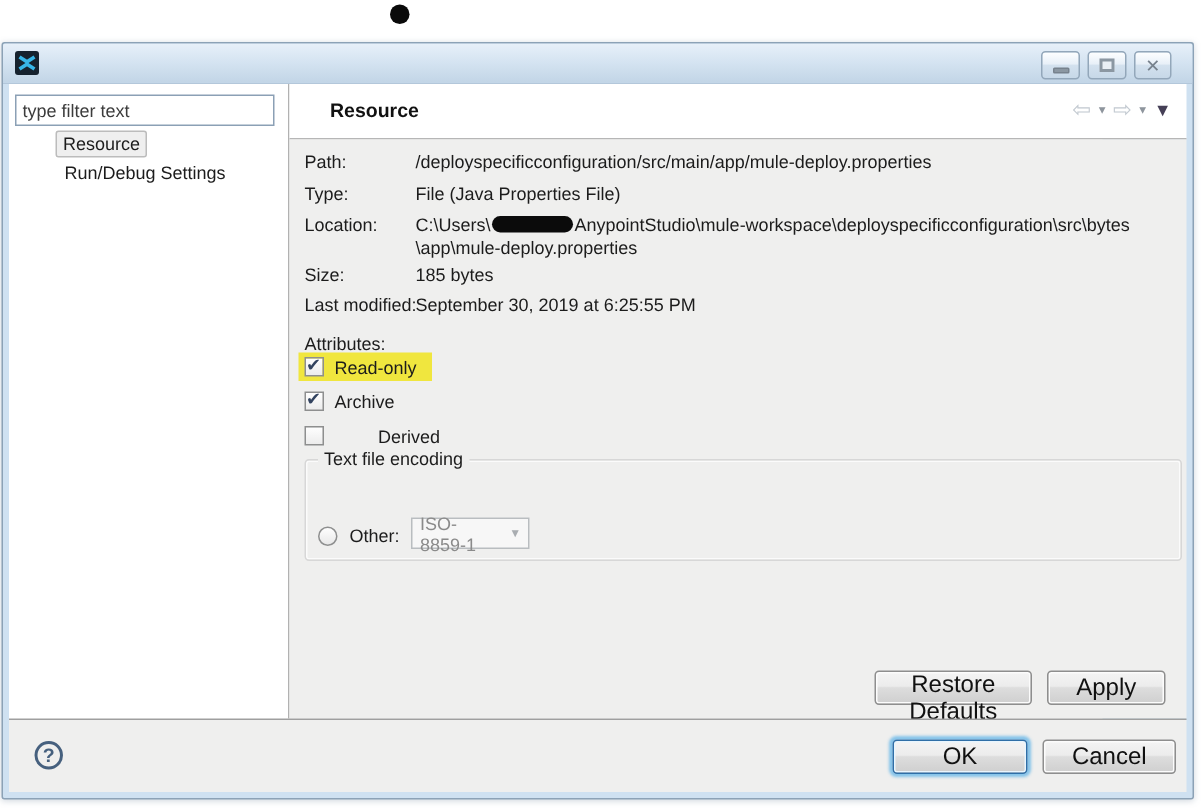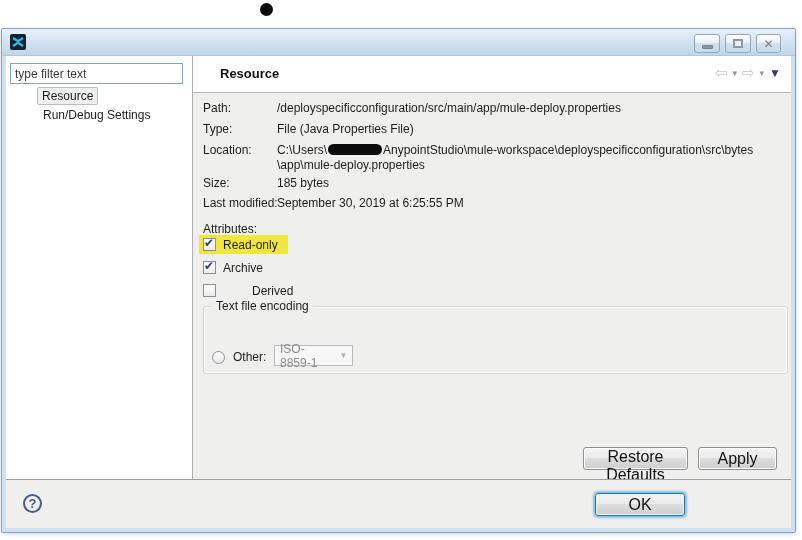--- a/index.html
+++ b/index.html
@@ -213,15 +213,16 @@
         <button class="btn btn-restore">Restore Defaults</button>
         <button class="btn btn-apply">Apply</button>
       </div>
     </div>
 
     <div class="h-separator"></div>
 
     <div class="dlg-footer">
       <button class="help-btn">?</button>
       <button class="btn btn-ok">OK</button>
+      <button class="btn btn-cancel">Cancel</button>
     </div>
   </div>
 </div>
 
 </body></html>

